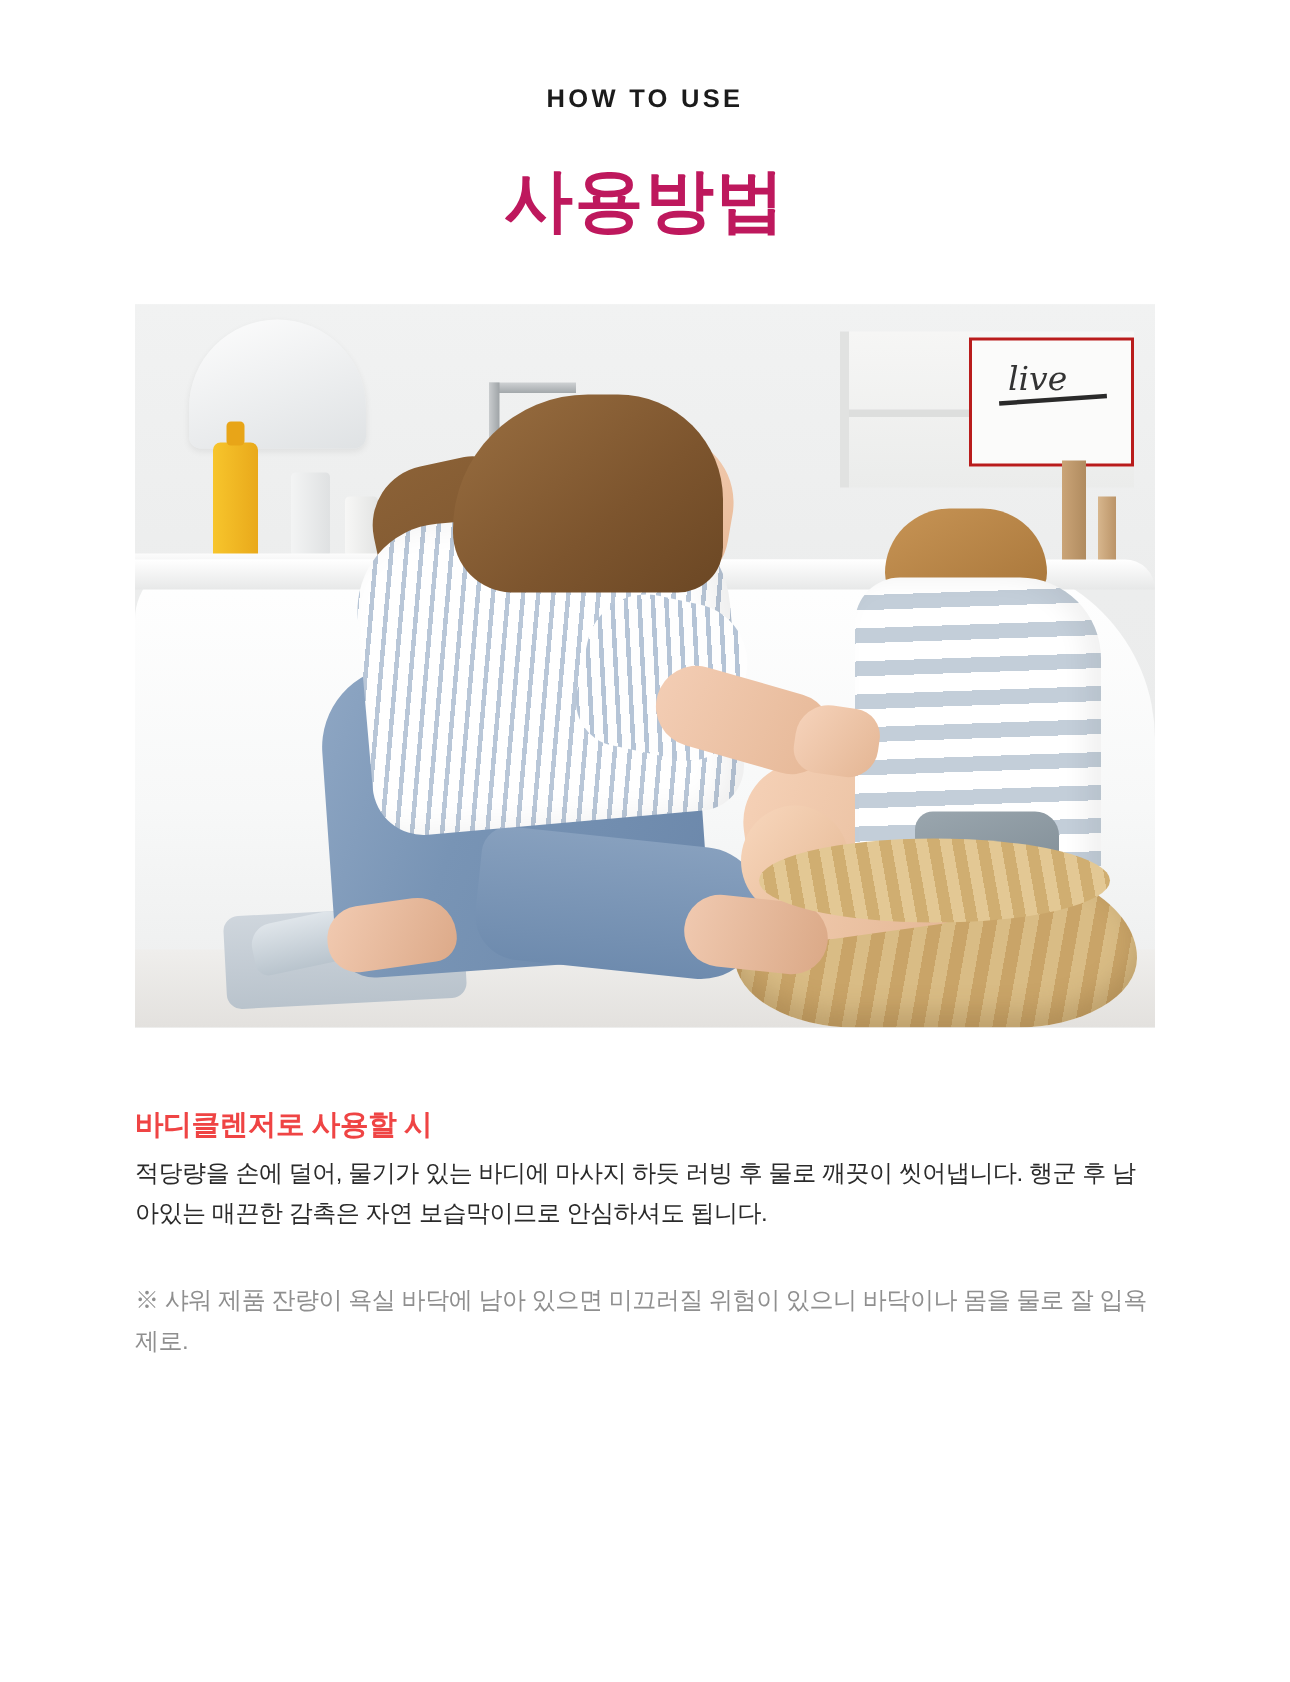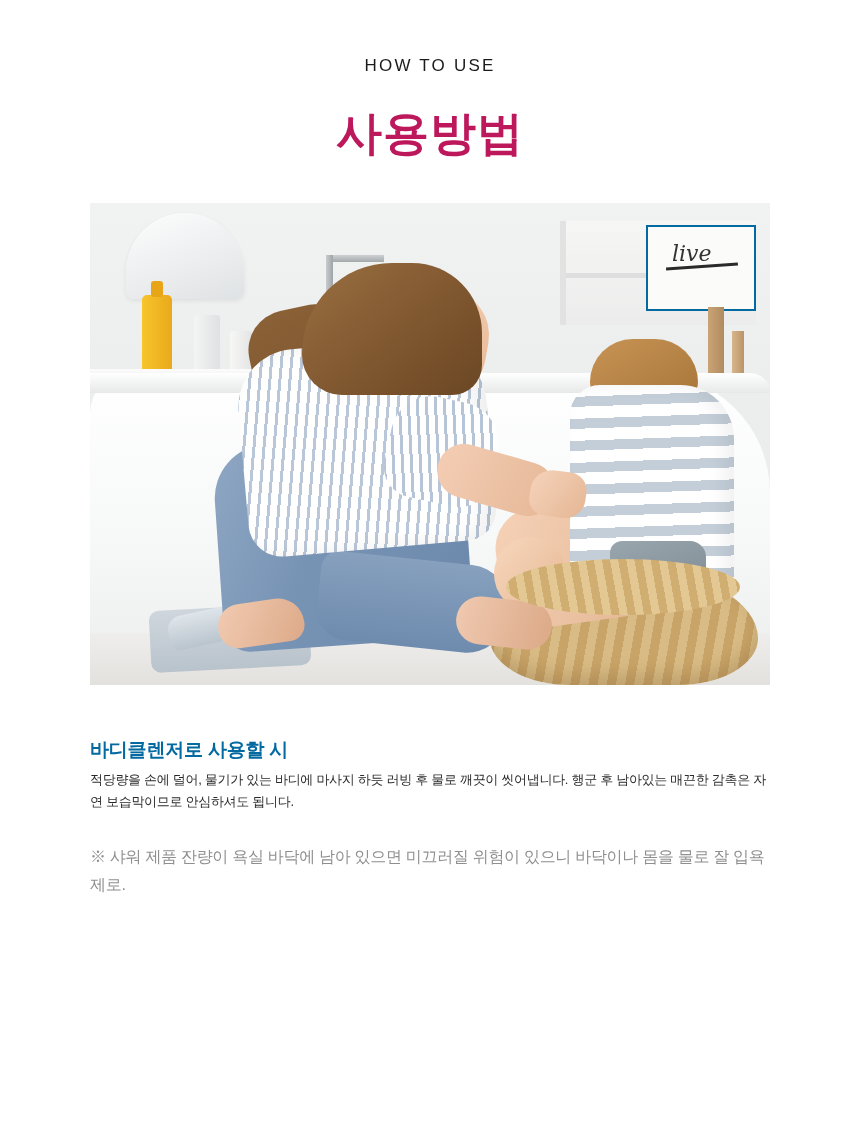--- a/index.html
+++ b/index.html
@@ -19,21 +19,21 @@
     position: relative;
     width: 860px;
     height: 1121px;
     background: #ffffff;
   }
 
   
   .eyebrow {
     text-align: center;
     font-size: 17px;
-    font-weight: 400;
+    font-weight: 700;
     letter-spacing: 2.2px;
     color: #1b1b1b;
     padding-top: 56px;
   }
   .headline {
     text-align: center;
     font-size: 46px;
     font-weight: 700;
     letter-spacing: 1px;
     color: #be185d;
@@ -73,21 +73,21 @@
     background: linear-gradient(180deg,#f6f6f5,#ebeceb);
     border-left: 6px solid #e1e2e1;
   }
   .bg-shelf:before {
     content: ""; position: absolute; left: 0; top: 52px; width: 100%; height: 5px;
     background: #dddedd;
   }
   .bg-frame {
     position: absolute; left: 556px; top: 22px; width: 110px; height: 86px;
     background: #fbfbfa;
-    border: 2px solid #0369a1;
+    border: 2px solid #b91c1c;
   }
   .bg-frame-ink {
     position: absolute; left: 18px; top: 38px; width: 72px; height: 3px;
     background: #2a2a2a; transform: rotate(-4deg);
   }
   .bg-frame-script {
     position: absolute; left: 24px; top: 14px; font-size: 22px; color: #333;
     font-family: "DejaVu Serif", serif; font-style: italic;
   }
   .bg-bottle-yellow {
@@ -283,25 +283,25 @@
   }
 
   
   .copy {
     width: 680px;
     margin: 52px auto 0 auto;
   }
   .sub-head {
     font-size: 19px;
     font-weight: 700;
-    color: #0369a1;
+    color: #ef4444;
     letter-spacing: -0.2px;
   }
   .para {
-    font-size: 13px;
+    font-size: 16px;
     line-height: 1.72;
     color: #2a2a2a;
     margin-top: 6px;
     letter-spacing: -0.3px;
   }
   .block-2 { margin-top: 30px; }
   .note {
     margin-top: 30px;
     font-size: 16px;
     line-height: 1.72;

